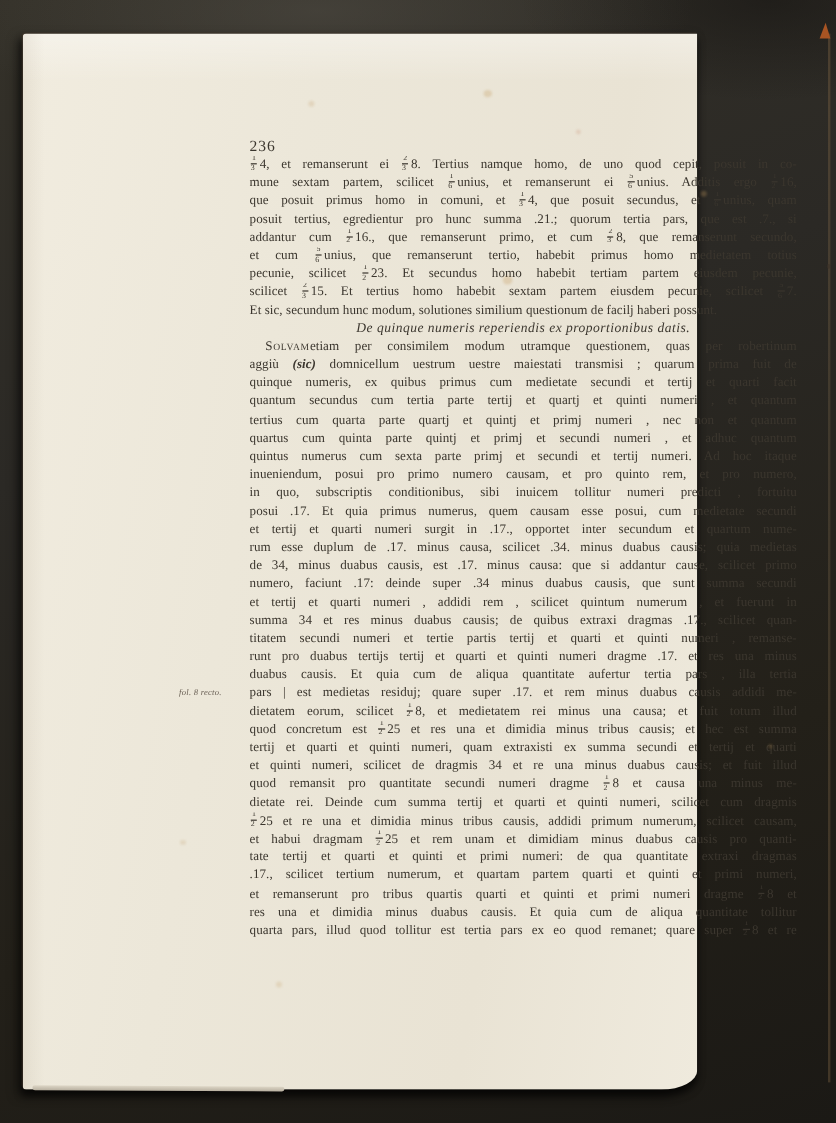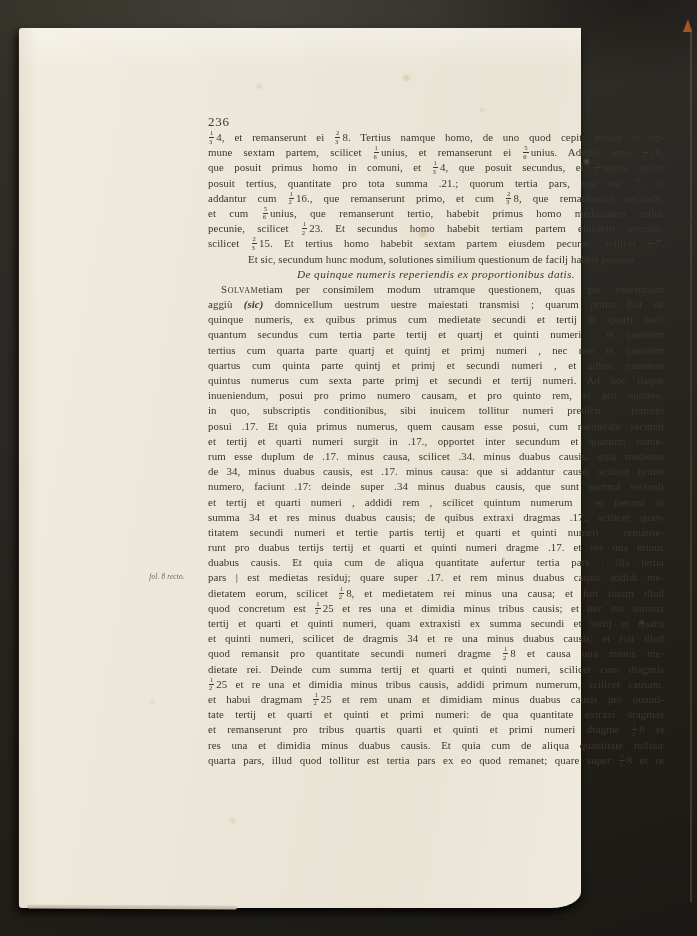--- a/index.html
+++ b/index.html
@@ -31,21 +31,21 @@
     border-left:5px solid transparent;border-right:4px solid transparent;border-bottom:13px solid #a85423;
     filter:blur(.3px);}
   .under-leaf{position:absolute;left:8px;top:877px;width:210px;height:4px;
     background:linear-gradient(to bottom,#ddd6c6,#b8b0a0);transform:rotate(.3deg);border-radius:2px;}
   .page-number{position:absolute;left:189px;top:86px;font-size:13px;letter-spacing:.8px;color:#3b362e;}
   .margin-note{position:absolute;left:116px;top:545px;width:64px;font-size:7.2px;font-style:italic;
     color:#6b6156;letter-spacing:.2px;text-align:center;}
   .textflow{position:absolute;left:189px;top:102px;width:456px;color:#3b362e;}
   .line{height:15.2px;line-height:15.2px;font-size:10.9px;text-align:justify;text-align-last:justify;
     overflow:hidden;letter-spacing:.05px;}
-  .line.flush{text-align-last:left;margin-left:40px;}
+  .line.flush{text-align-last:left;}
   .line.indent{text-indent:13px;}
   .heading{height:15.2px;line-height:15.2px;font-size:11.3px;font-style:italic;text-align:left;
     text-align-last:center;letter-spacing:.4px;overflow:hidden;}
   .it{font-style:italic;font-weight:bold;}
   .sc{font-variant:small-caps;letter-spacing:.6px;}
   .frac{display:inline-flex;flex-direction:column;vertical-align:middle;line-height:1;
     font-size:6.6px;text-align:center;margin:0 2px 0 1px;transform:translateY(-1px);}
   .frac .num{border-bottom:.7px solid #3b362e;padding:0 1px .5px 1px;}
   .frac .den{padding-top:.5px;}
   .spot{position:absolute;border-radius:50%;filter:blur(1px);}
@@ -78,21 +78,21 @@
           <span class="num">1</span>
           <span class="den">2</span>
         </span>16,</div>
       <div class="line">que posuit primus homo in comuni, et <span class="frac">
           <span class="num">1</span>
           <span class="den">3</span>
         </span>4, que posuit secundus, et <span class="frac">
           <span class="num">1</span>
           <span class="den">6</span>
         </span>unius, quam</div>
-      <div class="line">posuit tertius, quantitate pro tota summa .21.; quorum tertia pars, que est .7., si</div>
+      <div class="line">posuit tertius, egredientur pro hunc summa .21.; quorum tertia pars, que est .7., si</div>
       <div class="line">addantur cum <span class="frac">
           <span class="num">1</span>
           <span class="den">2</span>
         </span>16., que remanserunt primo, et cum <span class="frac">
           <span class="num">2</span>
           <span class="den">3</span>
         </span>8, que remanserunt secundo,</div>
       <div class="line">et cum <span class="frac">
           <span class="num">5</span>
           <span class="den">6</span>
@@ -147,20 +147,21 @@
       <div class="line">dietate rei. Deinde cum summa tertij et quarti et quinti numeri, scilicet cum dragmis</div>
       <div class="line"><span class="frac">
           <span class="num">1</span>
           <span class="den">2</span>
         </span>25 et re una et dimidia minus tribus causis, addidi primum numerum, scilicet causam,</div>
       <div class="line">et habui dragmam <span class="frac">
           <span class="num">1</span>
           <span class="den">2</span>
         </span>25 et rem unam et dimidiam minus duabus causis pro quanti-</div>
       <div class="line">tate tertij et quarti et quinti et primi numeri: de qua quantitate extraxi dragmas</div>
+      <div class="line">.17., scilicet tertium numerum, et quartam partem quarti et quinti et primi numeri,</div>
       <div class="line">et remanserunt pro tribus quartis quarti et quinti et primi numeri dragme <span class="frac">
           <span class="num">1</span>
           <span class="den">2</span>
         </span>8 et</div>
       <div class="line">res una et dimidia minus duabus causis. Et quia cum de aliqua quantitate tollitur</div>
       <div class="line">quarta pars, illud quod tollitur est tertia pars ex eo quod remanet; quare super <span class="frac">
           <span class="num">1</span>
           <span class="den">2</span>
         </span>8 et re</div>
     </div>

